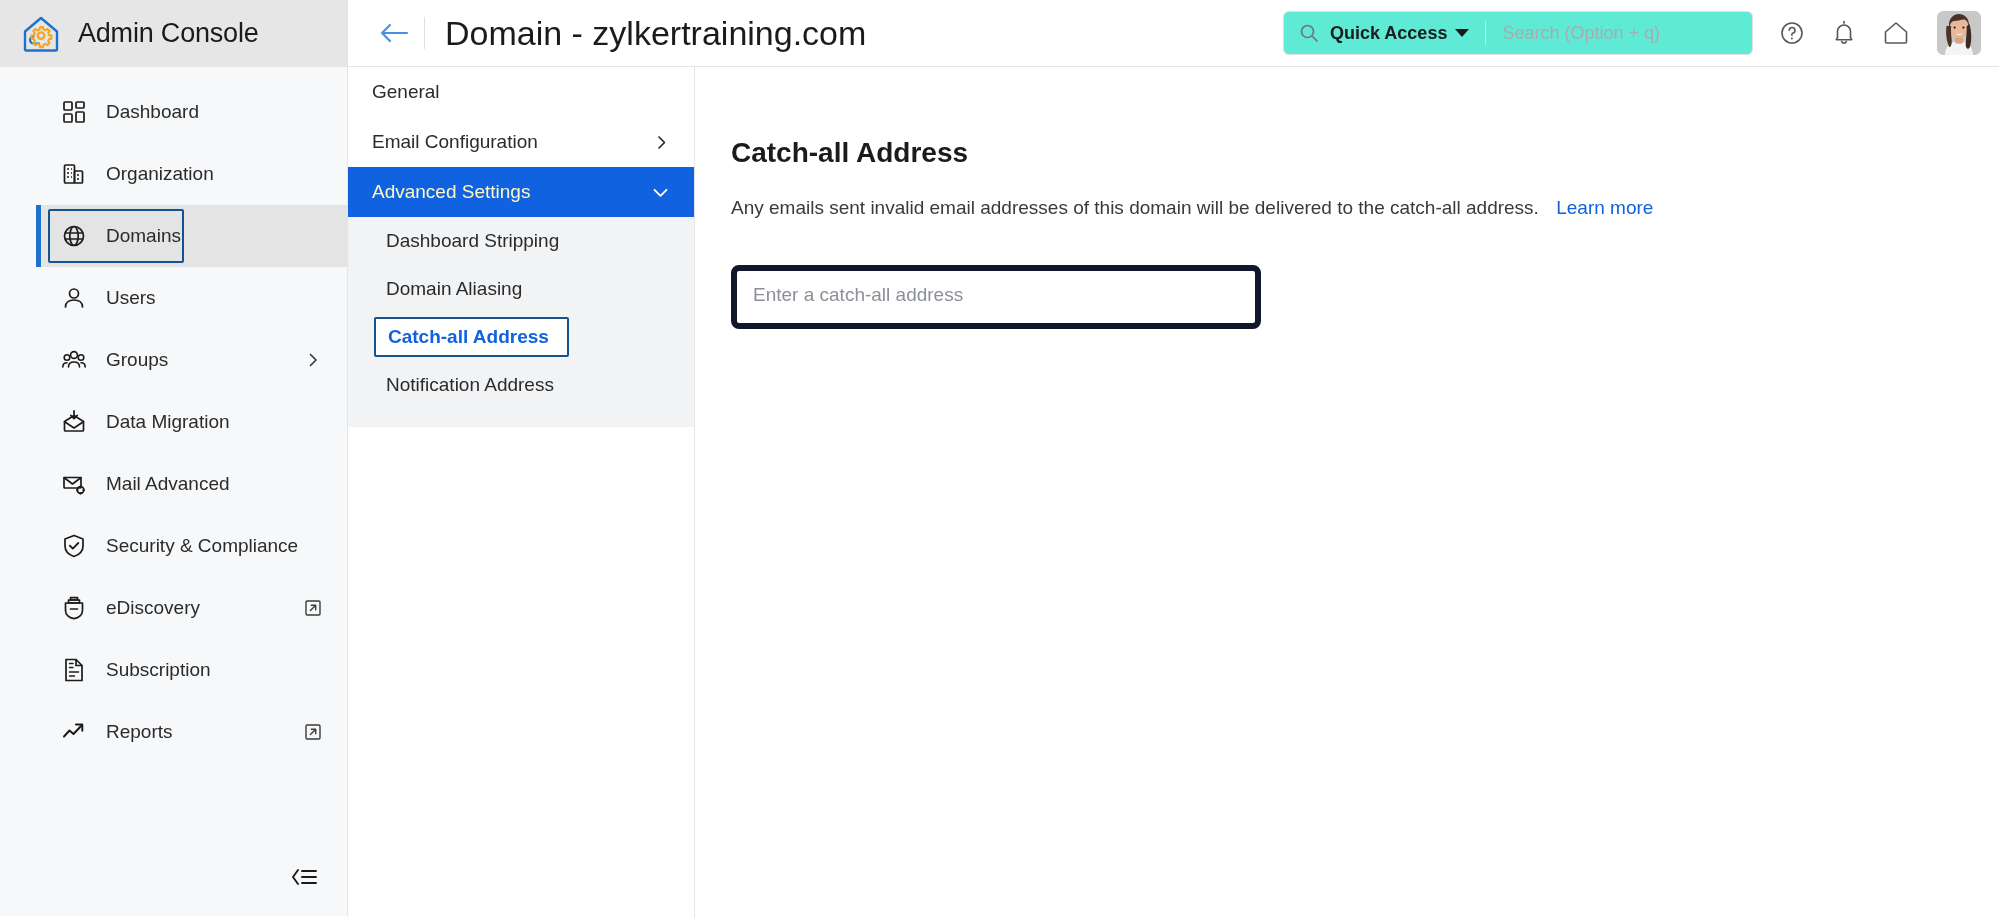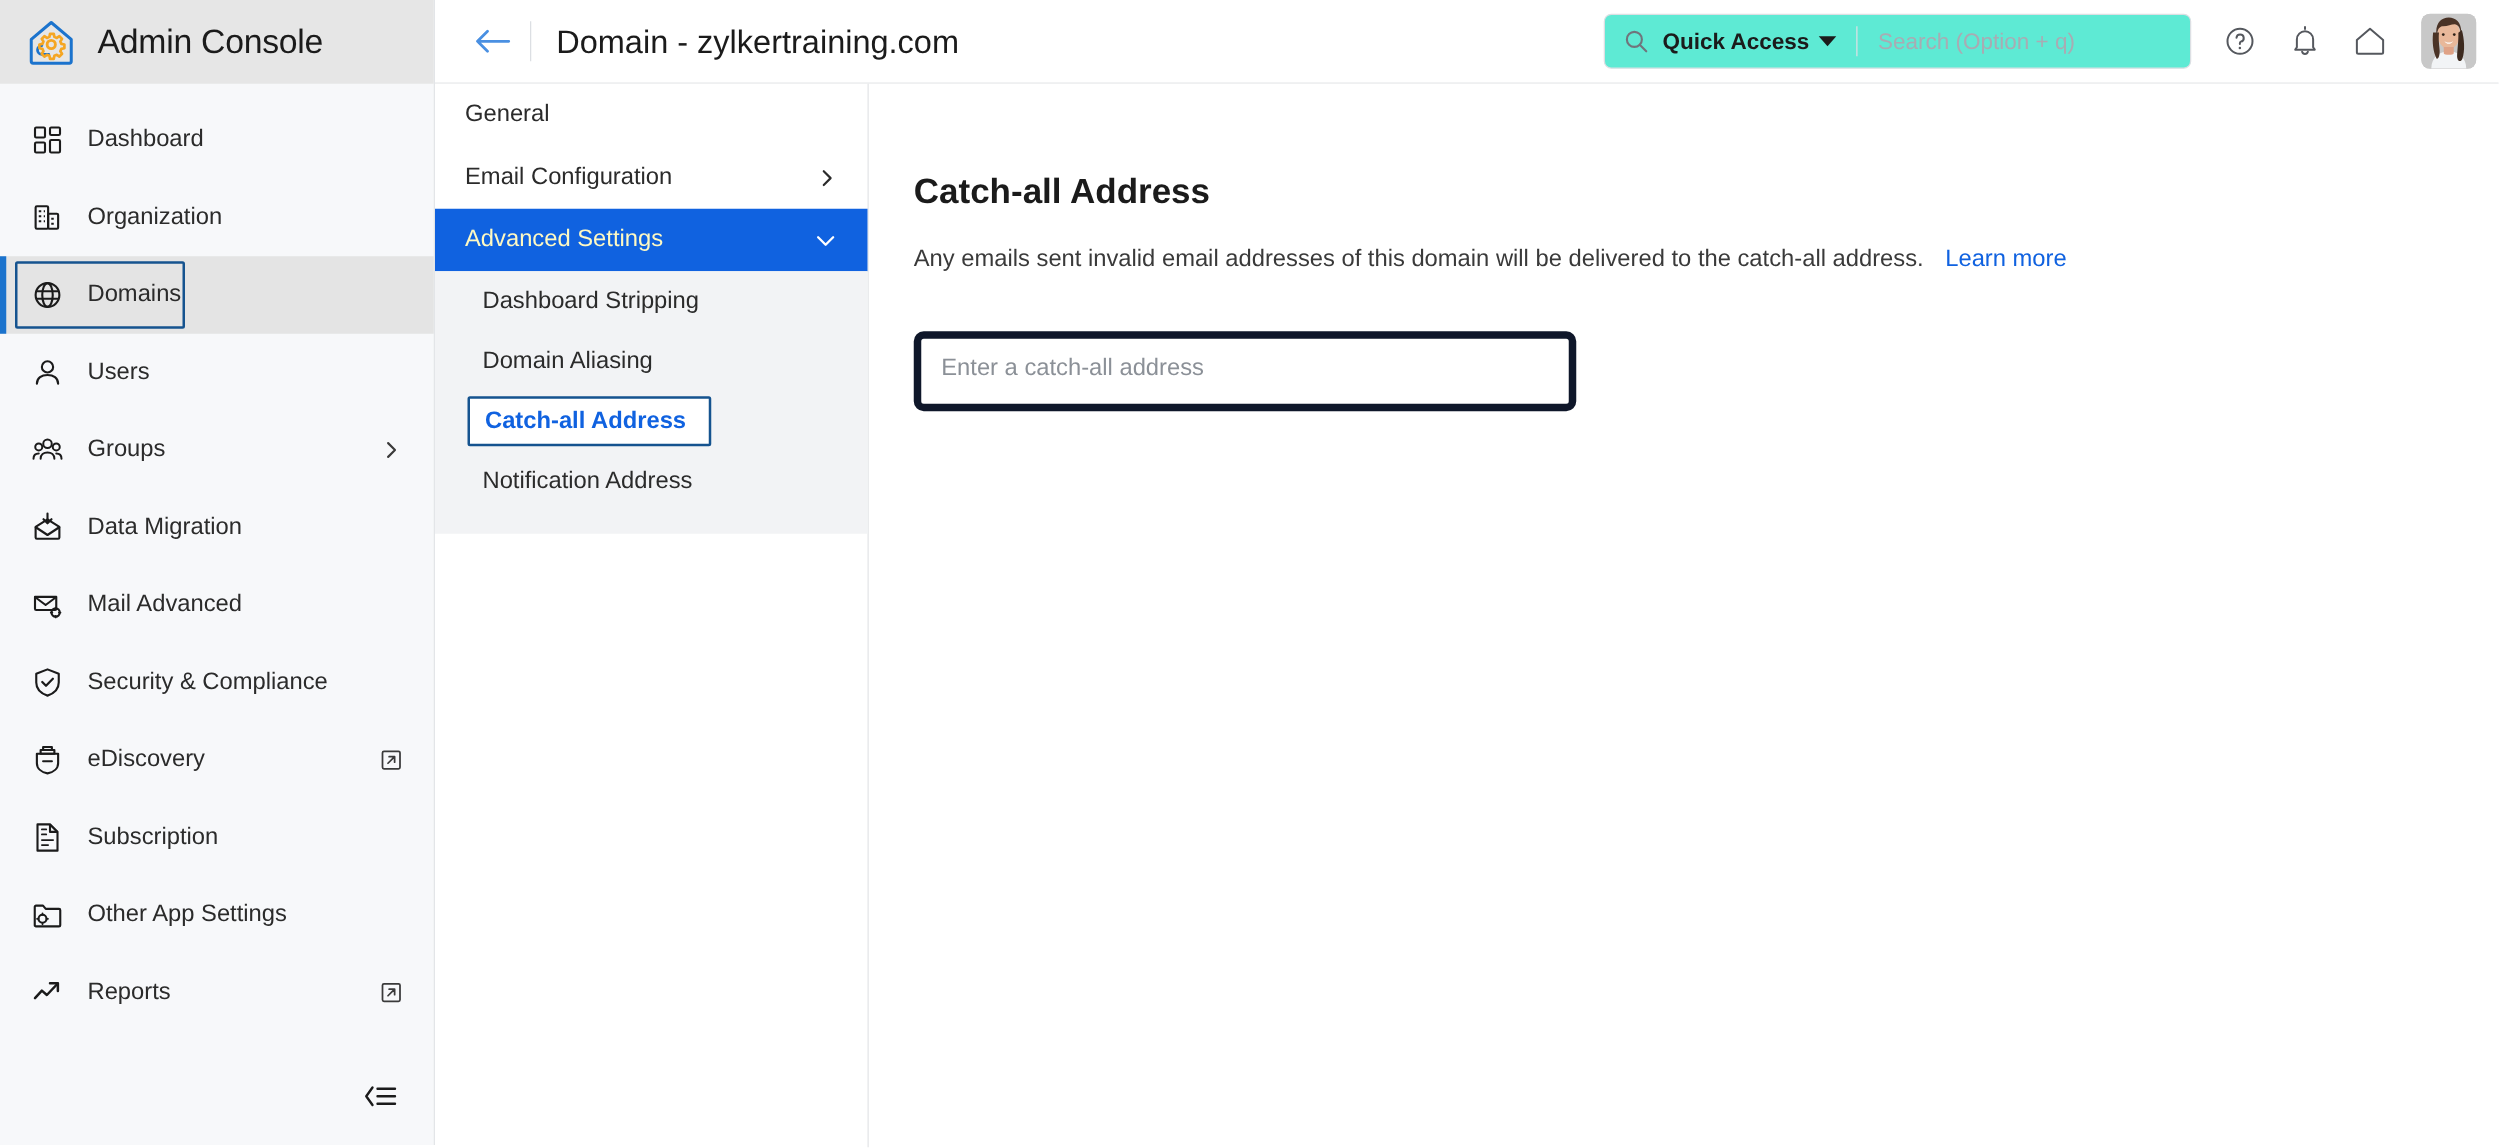--- a/index.html
+++ b/index.html
@@ -23,21 +23,21 @@
     height: 67px; flex: 0 0 67px;
     background: #e6e6e6;
     display: flex; align-items: center;
     padding-left: 20px; gap: 16px;
   }
   .brand-logo { width: 42px; height: 42px; display: block; }
   .brand-title {
     font-size: 27px; font-weight: 400; color: #1b1b1b;
     letter-spacing: -0.2px;
   }
-  .nav { padding-top: 14px; flex: 1 1 auto; }
+  .nav { padding-top: 14px; flex: 1 1 auto; margin-left: 36px; }
   .nav-item {
     position: relative;
     height: 62px;
     display: flex; align-items: center;
     padding-left: 24px; padding-right: 24px;
     gap: 18px; cursor: pointer;
   }
   .nav-item .ico { width: 28px; height: 28px; flex: 0 0 28px; display:flex; align-items:center; justify-content:center; }
   .nav-item .lbl { font-size: 19px; color: #2b2b2b; flex: 1 1 auto; white-space: nowrap; }
   .nav-item .trail { width: 20px; height: 20px; display:flex; align-items:center; justify-content:center; flex:0 0 20px; }
@@ -66,21 +66,21 @@
     background: #ffffff;
     border-bottom: 1px solid #e3e5e8;
     display: flex; align-items: center;
     padding-left: 24px; padding-right: 18px;
   }
   .back-btn {
     width: 44px; height: 44px; display: flex; align-items: center; justify-content: center;
     cursor: pointer;
   }
   .topbar-divider { width: 1px; height: 32px; background: #dcdfe3; margin: 0 20px 0 8px; }
-  .topbar-title { font-size: 26px; color: #1b1b1b; font-weight: 400; white-space: nowrap; }
+  .topbar-title { font-size: 34px; color: #1b1b1b; font-weight: 400; white-space: nowrap; }
   .topbar-spacer { flex: 1 1 auto; }
 
   .searchbox {
     width: 470px; height: 44px;
     border: 1px solid #dcdfe3; border-radius: 6px;
     display: flex; align-items: center; padding: 0 14px;
     background: #5eead4;
   }
   .searchbox .sicon { width: 22px; height: 22px; flex: 0 0 22px; display:flex; align-items:center; justify-content:center; }
   .quick-access {
@@ -303,31 +303,20 @@
             <path d="M5 2.5h10l6 6v15H5Z"></path>
               <path d="M15 2.5v6h6"></path>
             <path d="M8.5 6.5h3.5M8.5 10.5h3.5" stroke-width="1.4" stroke-linecap="round"></path>
             <path d="M8.5 15h9M8.5 19h5" stroke-width="1.4" stroke-linecap="round"></path>
           </svg>
         </span>
         <span class="lbl">Subscription</span>
         <span class="trail"></span>
       </div>
 
-      <div class="nav-item">
-        <span class="ico">
-          <svg width="26" height="26" viewBox="0 0 26 26" fill="none" stroke="#1b1b1b" stroke-width="1.7" stroke-linejoin="round">
-            <path d="M2.8 6.5a1 1 0 0 1 1-1h5.6l2.2 2.6h10.6a1 1 0 0 1 1 1v12a1 1 0 0 1-1 1H3.8a1 1 0 0 1-1-1Z"></path>
-            <circle cx="9" cy="16" r="3.2"></circle>
-            <path d="M9 11.6v1.2M9 19.2v1.2M13.4 16h-1.2M5.8 16H4.6" stroke-width="1.4" stroke-linecap="round"></path>
-          </svg>
-        </span>
-        <span class="lbl">Other App Settings</span>
-        <span class="trail"></span>
-      </div>
 
       <div class="nav-item">
         <span class="ico">
           <svg width="26" height="26" viewBox="0 0 26 26" fill="none" stroke="#1b1b1b" stroke-width="2" stroke-linecap="round" stroke-linejoin="round">
             <path d="M3 17.5 8.5 11.5 12.5 15 21 6"></path>
               <path d="M15 5.5h6.3v6.3"></path>
           </svg>
         </span>
         <span class="lbl">Reports</span>
         <span class="trail">

